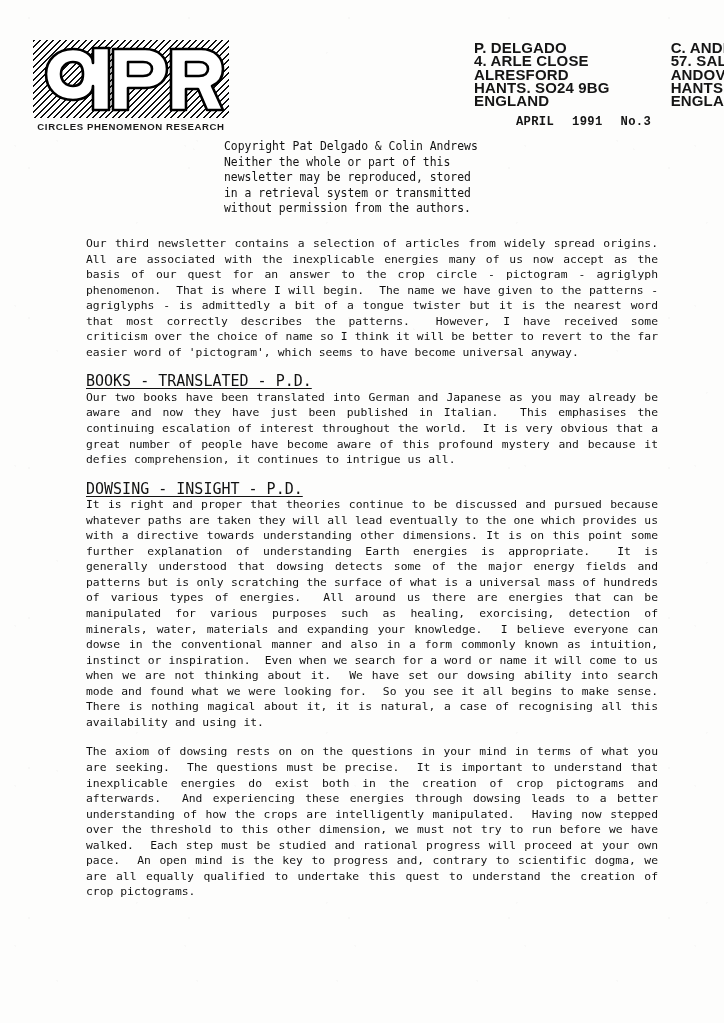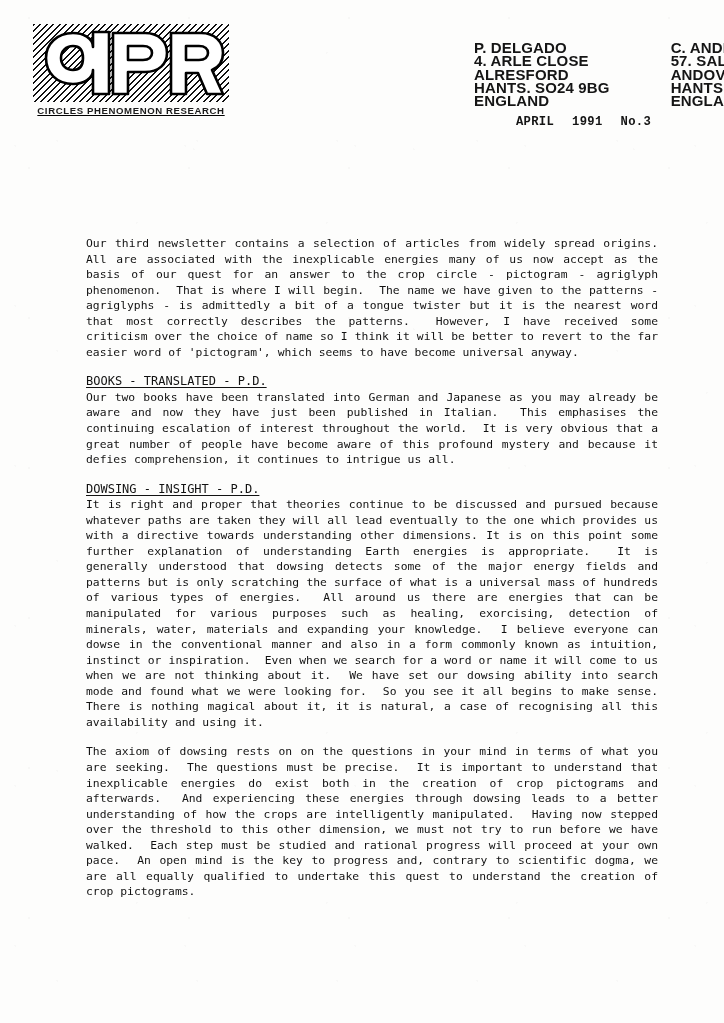--- a/index.html
+++ b/index.html
@@ -39,23 +39,22 @@
   #masthead {
     position: absolute;
     left: 0; top: 0;
     width: 724px;
     height: 232px;
   }
 
   .logo-wrap {
     position: absolute;
     left: 33px;
-    top: 24px;
+    top: 40px;
     width: 196px;
-    text-decoration: underline;
   }
   .logo-box {
     position: relative;
     width: 196px;
     height: 78px;
     background:
       repeating-linear-gradient(
         135deg,
         #111 0px, #111 1.6px,
         #ffffff 1.6px, #ffffff 4.6px
@@ -151,21 +150,21 @@
     line-height: 15.55px;
     color: #121212;
     text-align: justify;
     text-align-last: left;
     margin: 0 0 14px 0;
     white-space: pre-wrap;
     word-spacing: 0.1px;
   }
   .section-head {
     font-family: "DejaVu Sans Mono", monospace;
-    font-size: 12px;
+    font-size: 15px;
     line-height: 15.55px;
     color: #121212;
     text-decoration: underline;
     text-underline-offset: 1.5px;
     margin: 0;
     white-space: pre;
   }
   .gap-before { margin-top: 14px; }
 </style>
 </head>
@@ -225,20 +224,25 @@
         <span class="addr-line">HANTS. SP10 2LL</span>
         <span class="addr-line">ENGLAND</span>
       </div>
     </div>
 
 
     <div class="issue-line">
       <span>APRIL</span><span>1991</span><span>No.3</span>
     </div>
 
+    <div class="copyright-block">Copyright Pat Delgado &amp; Colin Andrews
+Neither the whole or part of this
+newsletter may be reproduced, stored
+in a retrieval system or transmitted
+without permission from the authors.</div>
   </div>
 
   <div id="article">
 
     <p class="para">Our third newsletter contains a selection of articles from widely spread origins.  All are associated with the inexplicable energies many of us now accept as the basis of our quest for an answer to the crop circle - pictogram - agriglyph phenomenon.  That is where I will begin.  The name we have given to the patterns - agriglyphs - is admittedly a bit of a tongue twister but it is the nearest word that most correctly describes the patterns.  However, I have received some criticism over the choice of name so I think it will be better to revert to the far easier word of 'pictogram', which seems to have become universal anyway.</p>
 
     <div>
       <p class="section-head">BOOKS - TRANSLATED - P.D.</p>
       <p class="para">Our two books have been translated into German and Japanese as you may already be aware and now they have just been published in Italian.  This emphasises the continuing escalation of interest throughout the world.  It is very obvious that a great number of people have become aware of this profound mystery and because it defies comprehension, it continues to intrigue us all.</p>
     </div>

